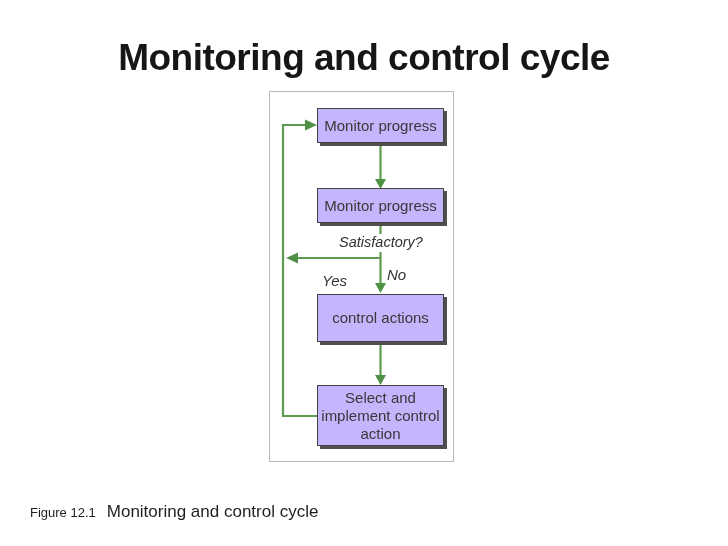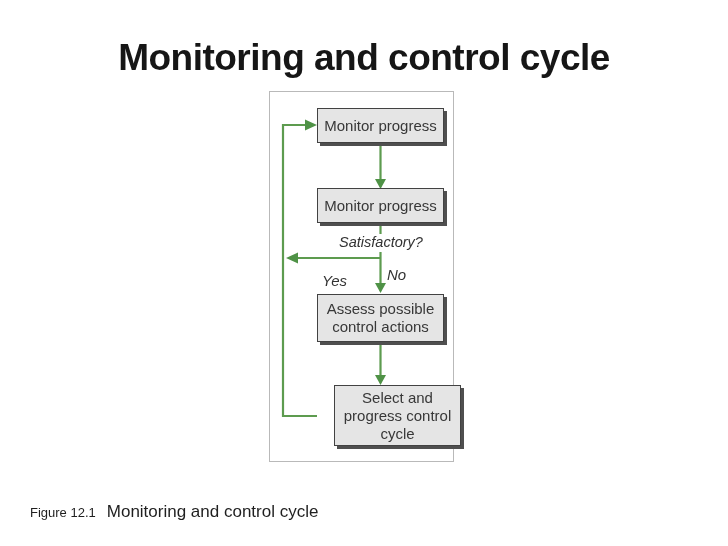--- a/index.html
+++ b/index.html
@@ -49,37 +49,37 @@
     stroke-width: 2.2;
     fill: none;
   }
   .ghead {
     fill: #4f9246;
     stroke: none;
   }
   .node {
     position: absolute;
     box-sizing: border-box;
-    background: #e5e5e5;
+    background: #c4b5fd;
     border: 1px solid #424242;
     box-shadow: 3px 3px 0 #4f4f4f;
     color: #383838;
     font-size: 15px;
     line-height: 18px;
     display: flex;
     flex-direction: column;
     align-items: center;
     justify-content: center;
     text-align: center;
   }
   .node span { display: block; }
   #node-monitor  { left: 317px; top: 108px; width: 127px; height: 35px; }
   #node-evaluate { left: 317px; top: 188px; width: 127px; height: 35px; }
   #node-assess   { left: 317px; top: 294px; width: 127px; height: 48px; }
-  #node-select   { left: 334px; top: 385px; width: 127px; height: 61px; }
+  #node-select   { left: 317px; top: 385px; width: 127px; height: 61px; }
   .lbl {
     position: absolute;
     font-style: italic;
     color: #333333;
     white-space: nowrap;
     text-align: right;
   }
   #lbl-question {
     left: 381px;
     top: 234px;
@@ -132,28 +132,27 @@
 
   <div class="node" id="node-monitor">
     <span>Monitor progress</span>
   </div>
 
   <div class="node" id="node-evaluate">
     <span>Monitor progress</span>
   </div>
 
   <div class="node" id="node-assess">
-    <span>Assess possible</span>
     <span>control actions</span>
   </div>
 
   <div class="node" id="node-select">
     <span>Select and</span>
-    <span>progress control</span>
-    <span>cycle</span>
+    <span>implement control</span>
+    <span>action</span>
   </div>
 
   <div class="lbl" id="lbl-question">Satisfactory?</div>
   <div class="lbl" id="lbl-yes">Yes</div>
   <div class="lbl" id="lbl-no">No</div>
 
   <div class="caption">
     <span class="cap-label">Figure 12.1</span>
     <span class="cap-text">Monitoring and control cycle</span>
   </div>

